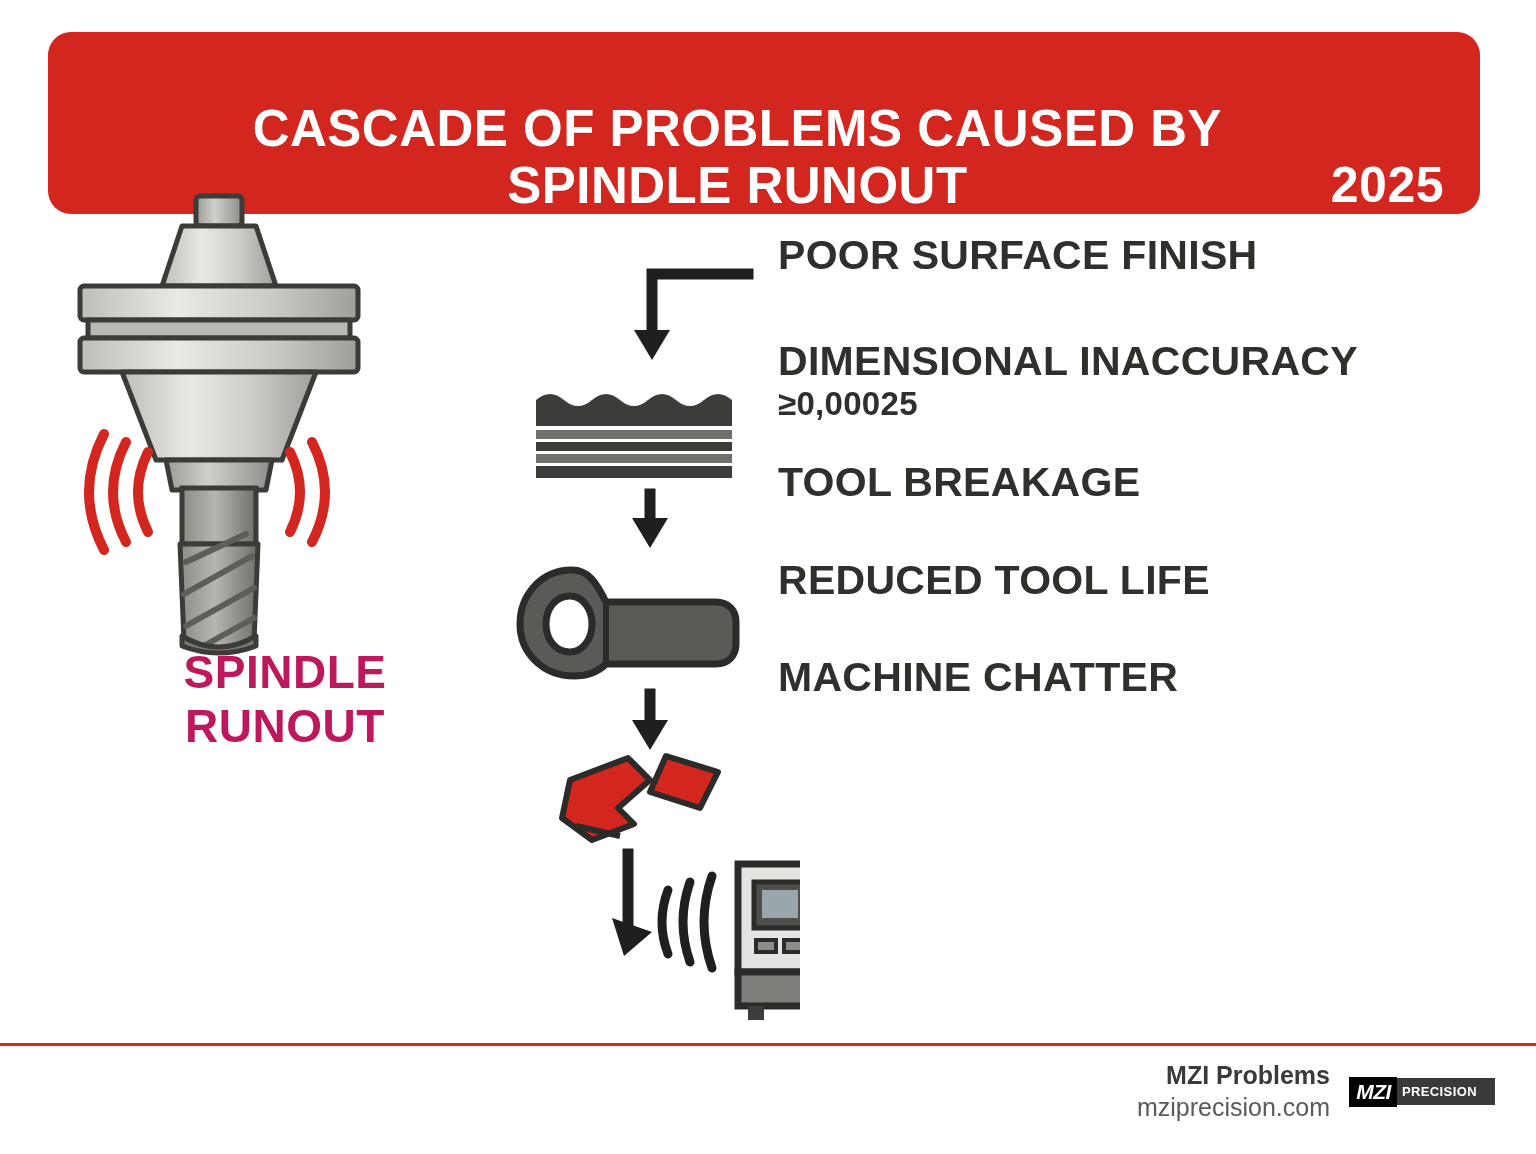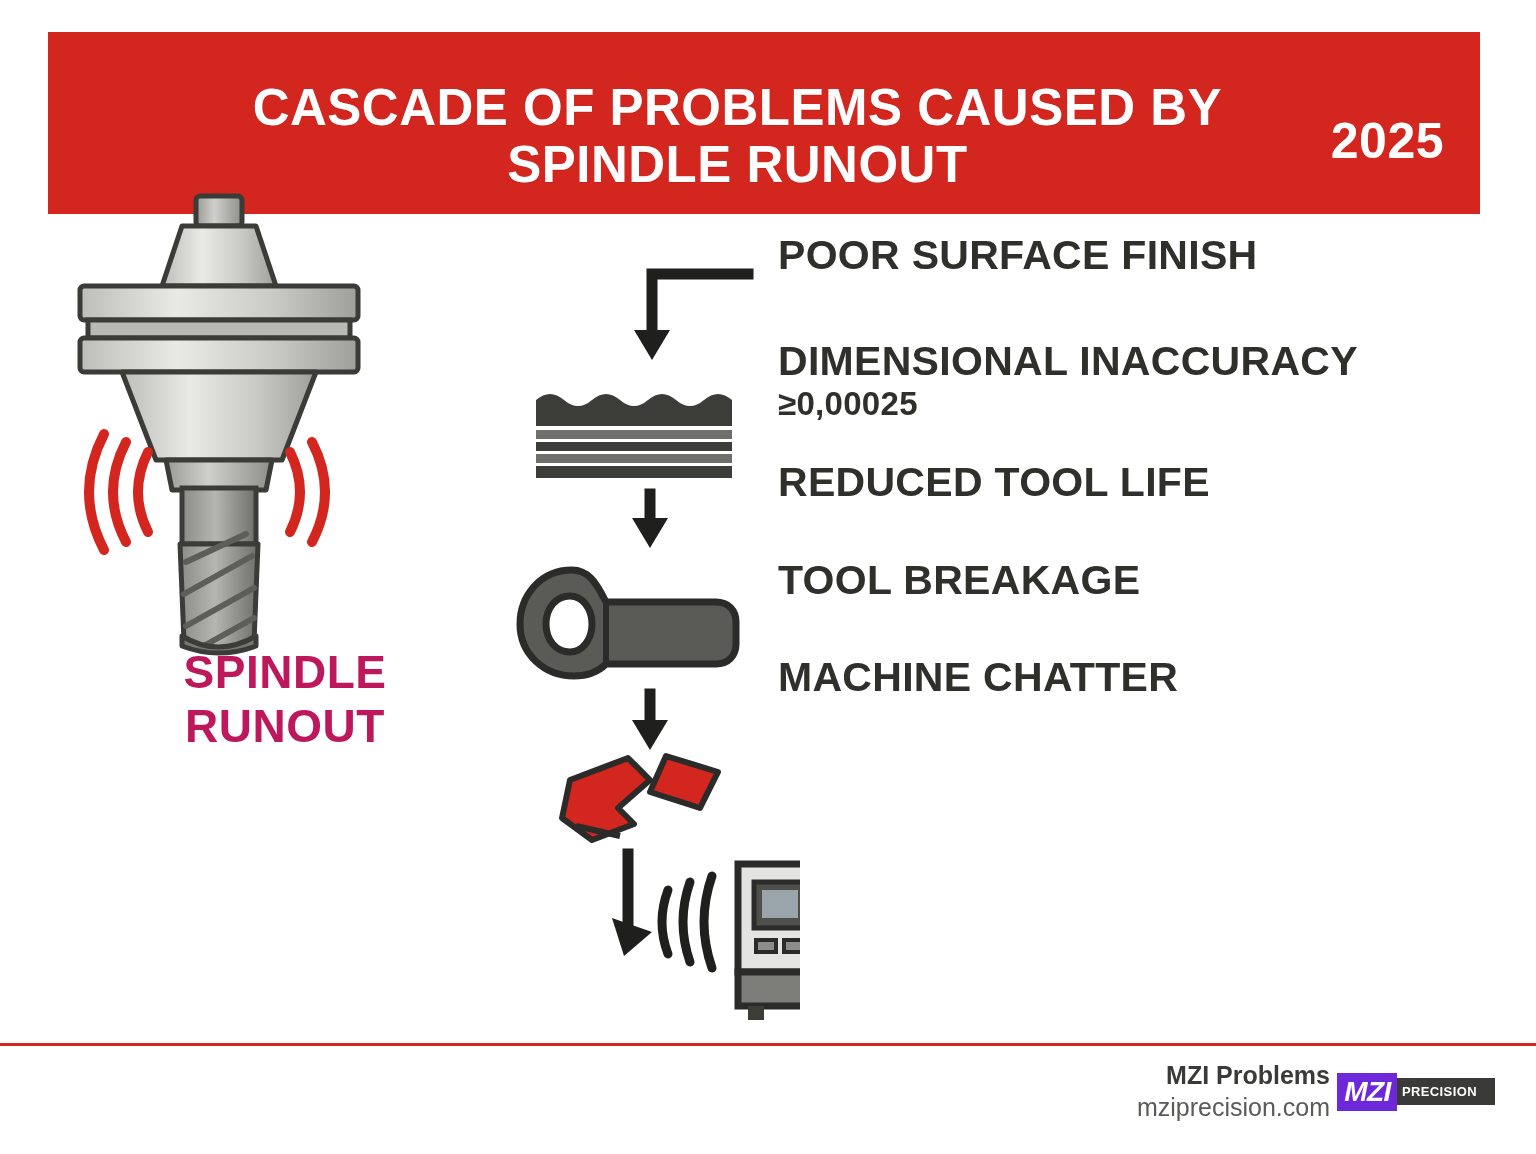--- a/index.html
+++ b/index.html
@@ -19,22 +19,23 @@
 
   
   .banner {
     position: absolute;
     left: 48px;
     top: 32px;
     width: 1432px;
     height: 182px;
     background: #d2261f;
     display: flex;
-    align-items: center;
+    align-items: flex-end;
     padding: 18px 36px 0 36px;
+    border-radius: 23px;
   }
   .banner-title {
     color: #ffffff;
     font-weight: bold;
     font-size: 51px;
     line-height: 1.12;
     letter-spacing: 0.5px;
     text-transform: uppercase;
     flex: 1;
     text-align: center;
@@ -145,25 +146,25 @@
     width: 150px;
     height: 40px;
     background: #ffffff;
     border: 1px solid #ffffff;
     display: flex;
     align-items: center;
     justify-content: flex-end;
   }
   .logo-mzi {
     display: inline-block;
-    background: #6d28d9;
+    background: #000000;
     color: #ffffff;
     font-weight: bold;
     font-style: italic;
-    font-size: 28px;
+    font-size: 21px;
     padding: 3px 6px 3px 7px;
     letter-spacing: -0.5px;
   }
   .logo-precision {
     display: inline-block;
     background: #3a3a38;
     color: #ffffff;
     font-weight: bold;
     font-size: 13px;
     padding: 6px 18px 6px 5px;
@@ -307,22 +308,22 @@
       </g>
     </svg>
   </div>
 
   <div class="labels">
     <div class="label-row r1">POOR SURFACE FINISH</div>
     <div class="label-row r2">
       <span>DIMENSIONAL INACCURACY</span>
       <span class="sub">≥0,00025</span>
     </div>
+    <div class="label-row r4">TOOL BREAKAGE</div>
     <div class="label-row r3">REDUCED TOOL LIFE</div>
-    <div class="label-row r4">TOOL BREAKAGE</div>
     <div class="label-row r5">MACHINE CHATTER</div>
   </div>
 
   <div class="footer-rule"></div>
   <div class="footer">
     <div class="footer-text">
       <div class="footer-name">MZI Problems</div>
       <div class="footer-url">mziprecision.com</div>
     </div>
     <div class="logo-box">

